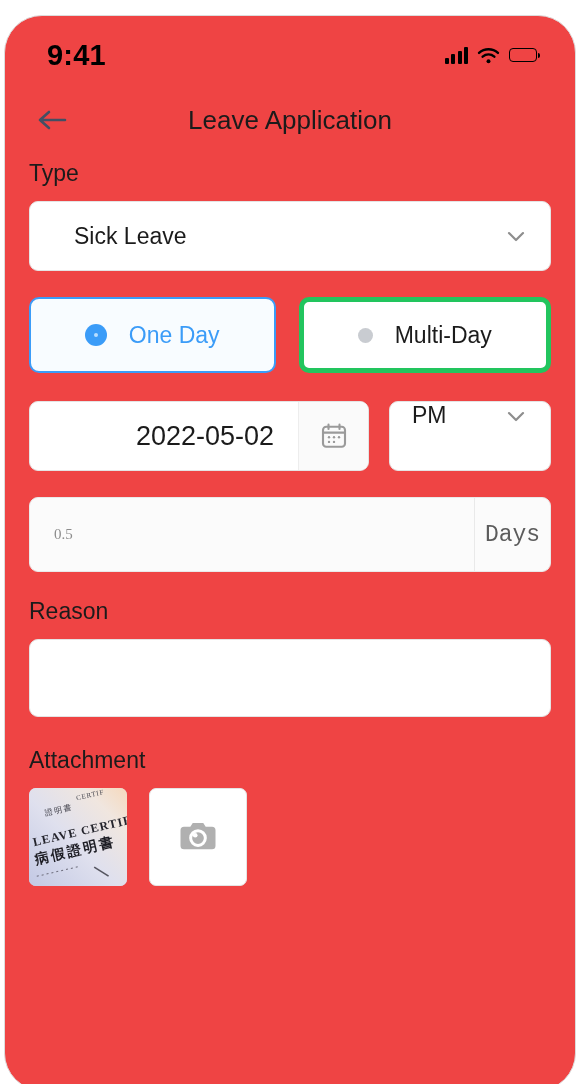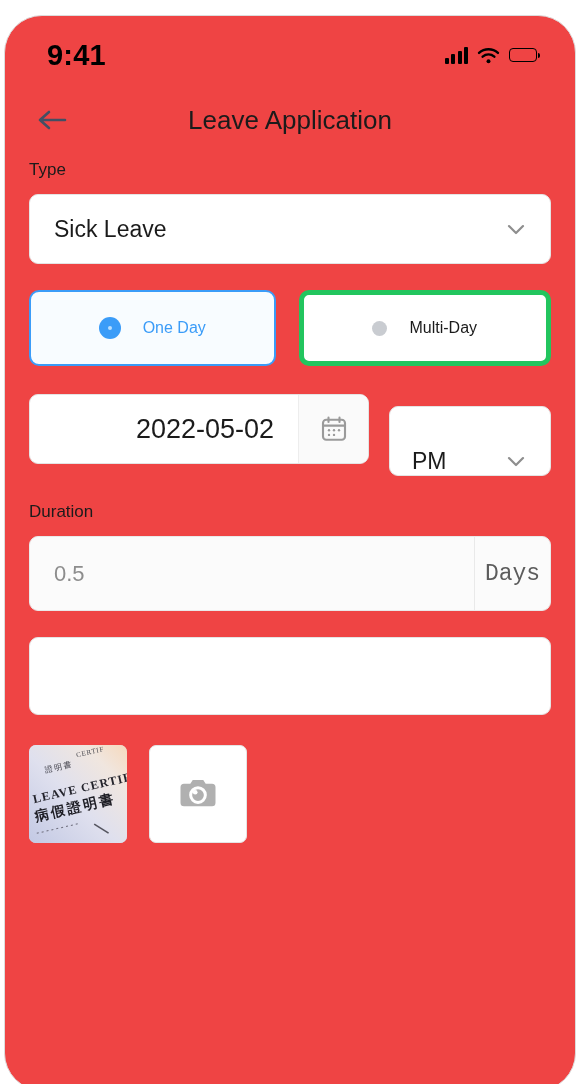--- a/index.html
+++ b/index.html
@@ -125,34 +125,35 @@
   
   .content {
     position: absolute;
     left: 0;
     top: 144px;
     width: 100%;
     padding: 0 24px;
     box-sizing: border-box;
   }
   .field-label {
-    font-size: 17px;
+    font-size: 23px;
     color: #1b1b1b;
     margin-bottom: 14px;
   }
   .block { margin-bottom: 26px; }
 
   .control {
     height: 70px;
     border: 1px solid #e4e4e4;
     border-radius: 9px;
     background: #ffffff;
     display: flex;
     align-items: center;
     box-sizing: border-box;
+    padding-left: 20px;
   }
   .control .value {
     flex: 1;
     padding: 0 24px;
     font-size: 23px;
     color: #1b1b1b;
   }
   .chev {
     width: 28px;
     height: 28px;
@@ -200,21 +201,21 @@
     background: #b9deff;
   }
   .seg .dot-off {
     width: 15px;
     height: 15px;
     border-radius: 50%;
     background: #c9ccd1;
     flex: none;
   }
   .seg .seg-label {
-    font-size: 16px;
+    font-size: 23px;
     color: #1b1b1b;
   }
   .seg.active .seg-label { color: #3b9cf8; }
 
   
   .date-row { display: flex; gap: 20px; }
   .date-input {
     width: 340px;
     height: 70px;
     border: 1px solid #e4e4e4;
@@ -243,24 +244,23 @@
     box-sizing: border-box;
     cursor: pointer;
   }
   .ampm {
     flex: 1;
     height: 70px;
     border: 1px solid #e4e4e4;
     border-radius: 9px;
     background: #ffffff;
     display: flex;
-    align-items: flex-end;
-    box-sizing: border-box;
-    cursor: pointer;
-    margin-top: 12px;
+    align-items: flex-start;
+    box-sizing: border-box;
+    cursor: pointer;
   }
   .ampm .value {
     flex: 1;
     padding: 0 22px;
     font-size: 23px;
     color: #1b1b1b;
   }
 
   
   .duration {
@@ -269,22 +269,23 @@
     border-radius: 9px;
     background: #fbfbfb;
     display: flex;
     align-items: center;
     box-sizing: border-box;
     overflow: hidden;
   }
   .duration .value {
     flex: 1;
     padding: 0 24px;
-    font-size: 22px;
+    font-size: 15px;
     color: #8d8d8d;
+    font-family: Liberation Serif, serif;
   }
   .duration .unit {
     width: 76px;
     height: 100%;
     border-left: 1px solid #e9e9e9;
     display: flex;
     align-items: center;
     justify-content: center;
     font-size: 23px;
     color: #5c5c5c;
@@ -412,32 +413,33 @@
         <div class="ampm">
           <div class="value">PM</div>
           <svg class="chev" viewBox="0 0 24 24">
             <path d="M6 9.5 L12 15.5 L18 9.5" fill="none" stroke="#8e8e8e" stroke-width="1.9" stroke-linecap="round" stroke-linejoin="round"></path>
           </svg>
         </div>
       </div>
     </div>
 
     <div class="block">
-      <div class="field-label">Duration</div>
       <div class="duration">
         <div class="value">0.5</div>
         <div class="unit">Days</div>
       </div>
     </div>
 
     <div class="block">
+      <div class="field-label">Reason</div>
       <textarea class="reason" placeholder="" style=""></textarea>
     </div>
 
     <div class="block">
+      <div class="field-label">Attachment</div>
       <div class="attach-row">
         <div class="thumb">
           <svg width="98" height="98" viewBox="0 0 98 98">
             <defs>
               <linearGradient id="paper" x1="0" y1="1" x2="1" y2="0">
                 <stop offset="0%" stop-color="#c3c9e4"></stop>
                 <stop offset="45%" stop-color="#dfe0ee"></stop>
                 <stop offset="78%" stop-color="#f0e6df"></stop>
                 <stop offset="100%" stop-color="#f6d9bd"></stop>
               </linearGradient>

